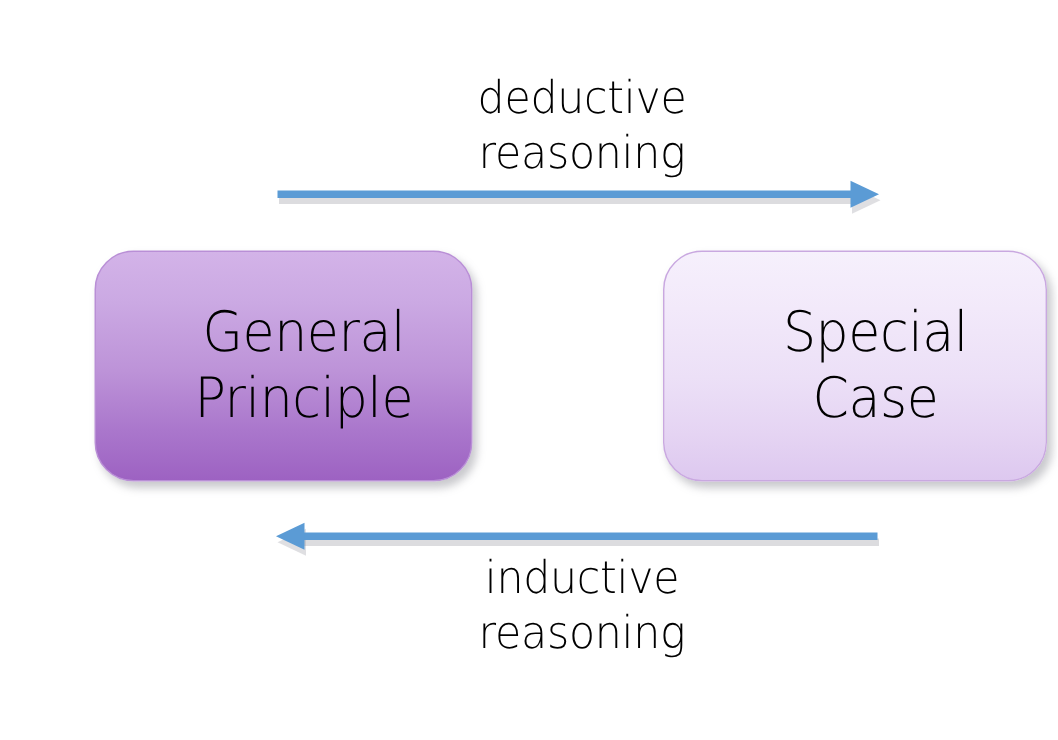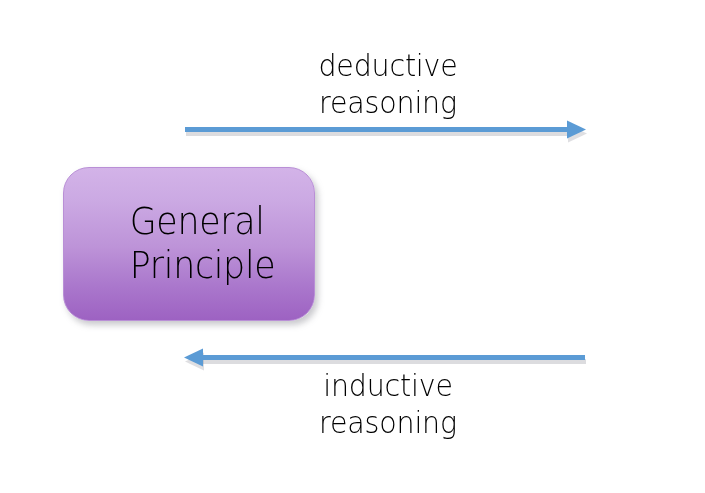--- a/index.html
+++ b/index.html
@@ -20,21 +20,21 @@
   }
 
   
   .concept-box {
     position: absolute;
     border-radius: 26px;
     box-sizing: border-box;
     display: flex;
     align-items: center;
     justify-content: center;
-    text-align: left;
+    text-align: center;
     box-shadow: 3px 4px 6px rgba(120,120,130,0.40);
     padding-left: 28px;
   }
   .concept-box .box-label {
     font-family: "DejaVu Sans", sans-serif;
     font-weight: 300;
     font-size: 37px;
     line-height: 1.18;
     color: #000000;
     letter-spacing: -0.3px;
@@ -134,14 +134,18 @@
   </svg>
 
   <div id="caption-inductive" class="arrow-caption">inductive
 reasoning</div>
 
   <div id="box-general" class="concept-box">
     <span class="box-label">General
 Principle</span>
   </div>
 
+  <div id="box-special" class="concept-box">
+    <span class="box-label">Special
+Case</span>
+  </div>
 
 </div>
 
 </body></html>

